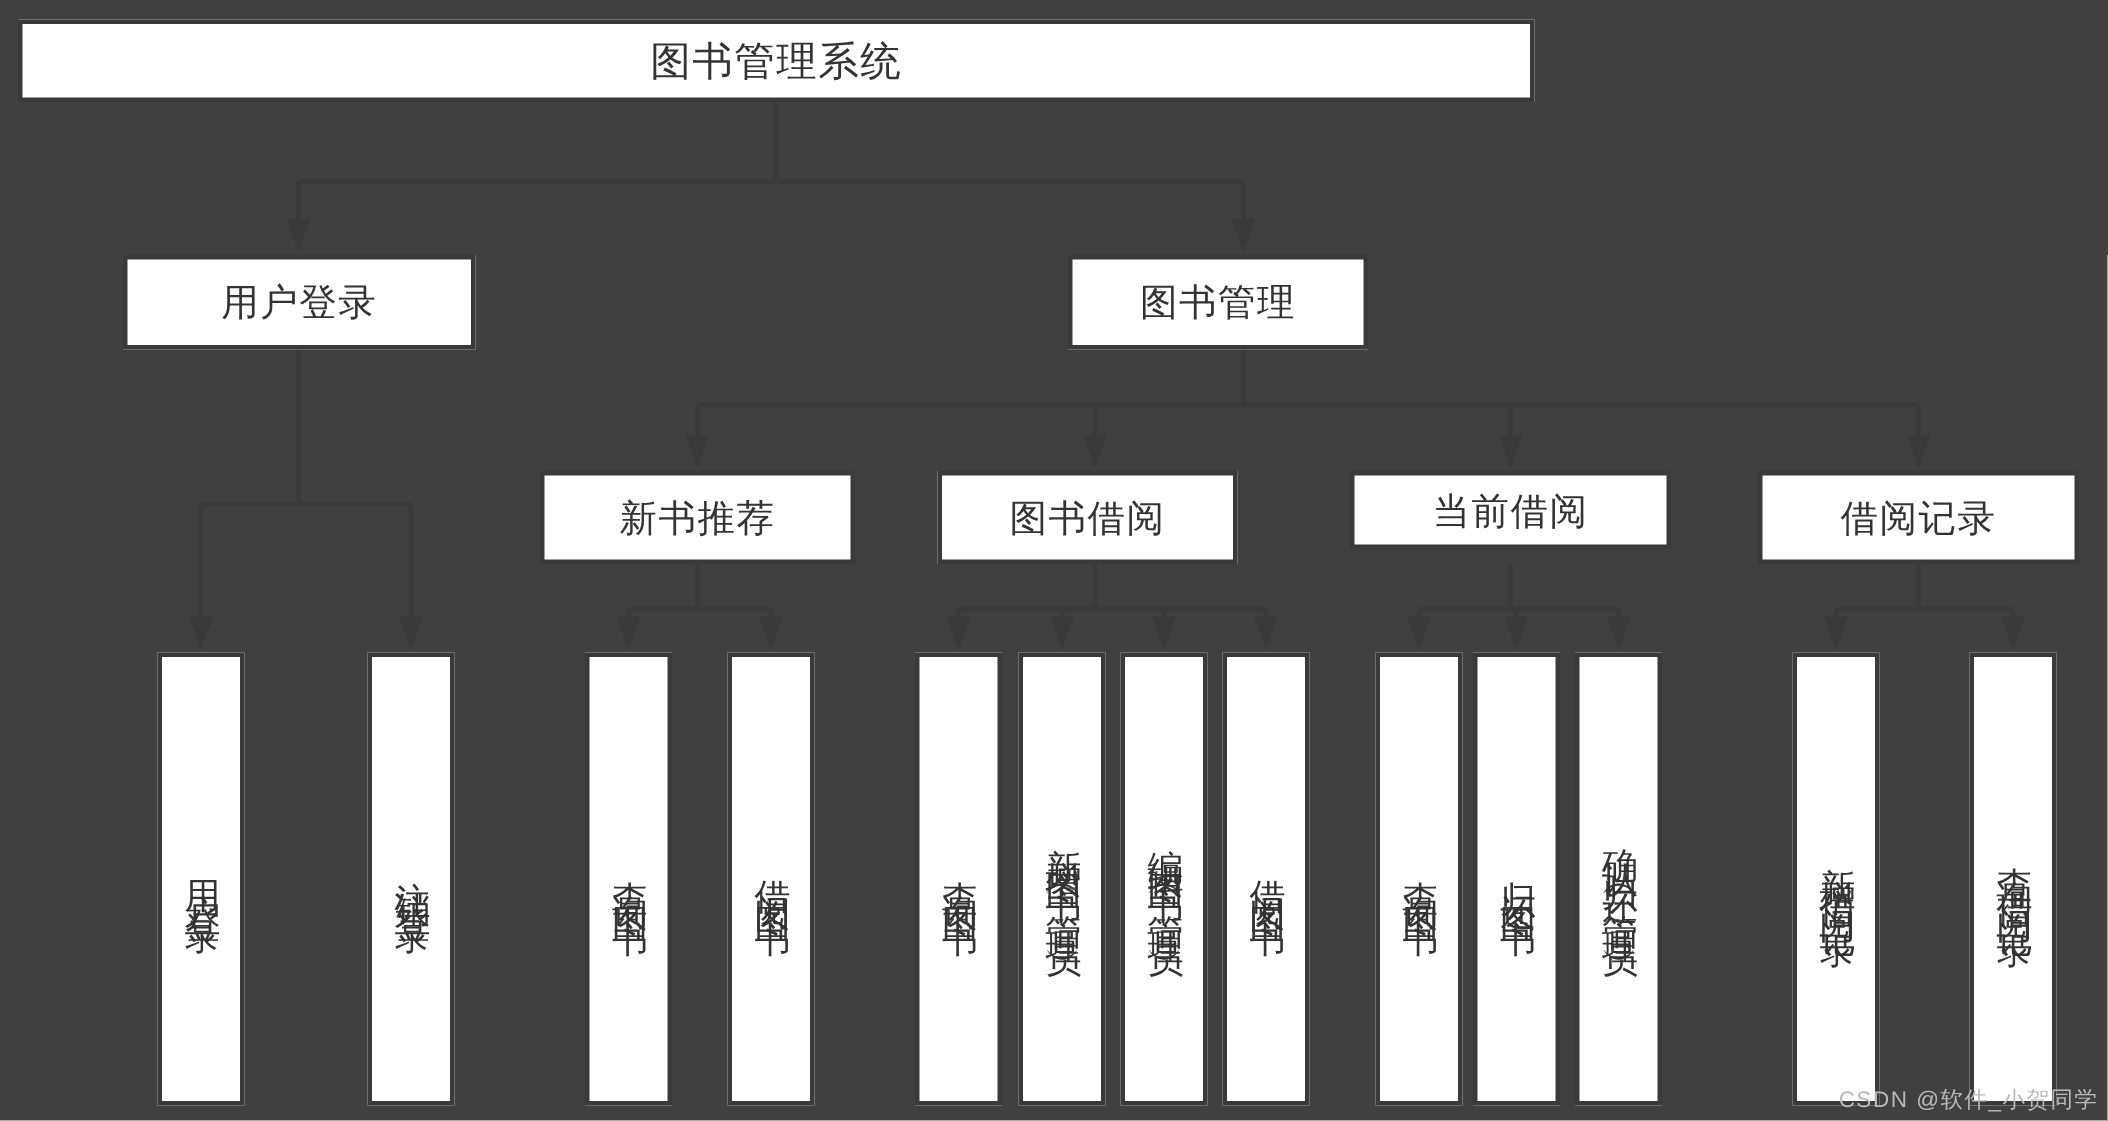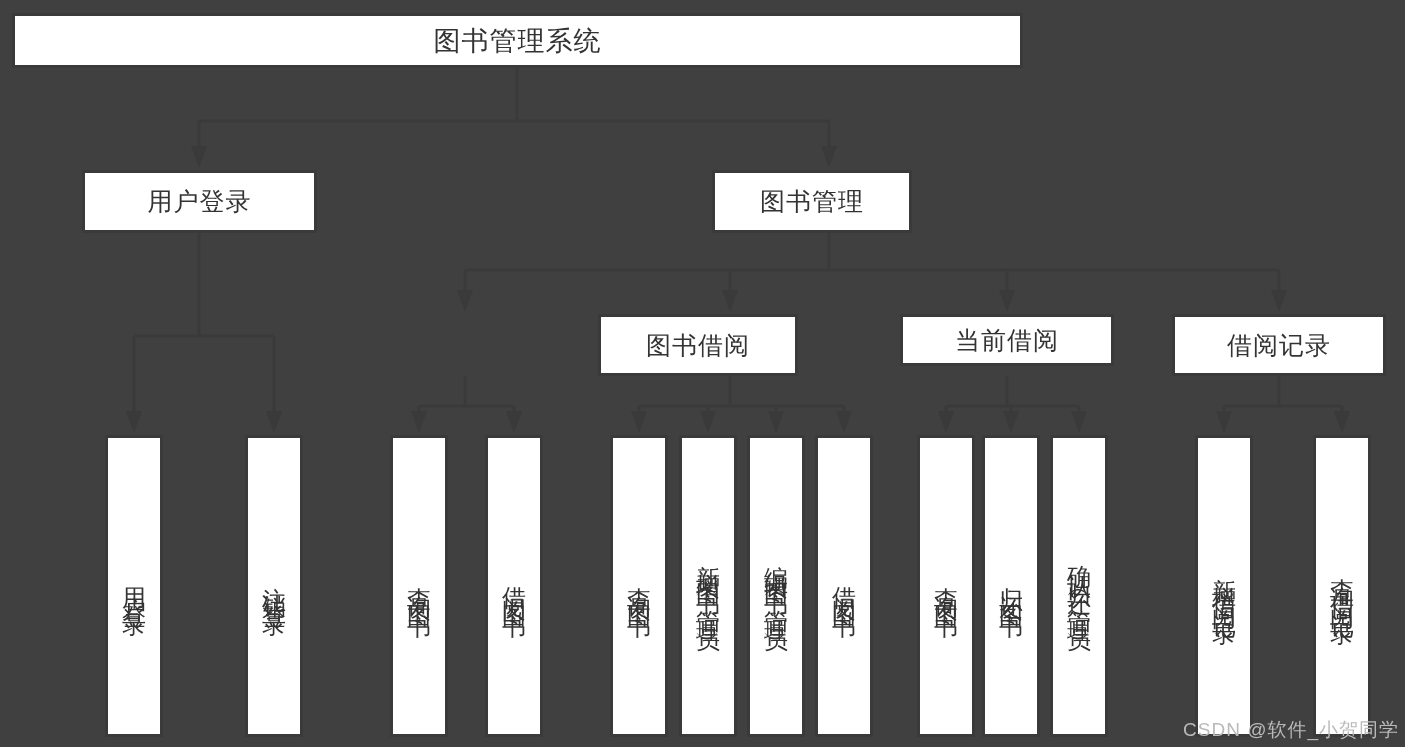--- a/index.html
+++ b/index.html
@@ -32,21 +32,21 @@
   .box-v {
     writing-mode: vertical-rl;
     text-orientation: mixed;
     font-size: 24px;
     letter-spacing: 9px;
     line-height: 1;
   }
   .watermark {
     position: absolute;
     right: 6px; bottom: 4px;
-    font-size: 19px;
+    font-size: 15px;
     color: #b9b9b9;
     letter-spacing: 1px;
     white-space: nowrap;
   }
 </style>
 </head>
 <body>
 
 <div class="stage">
 
@@ -88,21 +88,22 @@
       <polygon points="1216,411 1232,411 1224,433"></polygon>
       <polygon points="1334,411 1350,411 1342,433"></polygon>
     </g>
   </svg>
 
   <div class="box box-h box-root" style="left:12px; top:13px; width:1011px; height:55px">图书管理系统</div>
 
   <div class="box box-h" style="left:82px; top:170px; width:235px; height:63px">用户登录</div>
   <div class="box box-h" style="left:712px; top:170px; width:200px; height:63px">图书管理</div>
 
-  <div class="box box-h" style="left:598px; top:314px; width:200px; height:62px">图书借阅</div>
+  <div class="box box-h" style="left:360px; top:314px; width:210px; height:62px">新书推荐</div>
+  <div class="box box-h" style="left:625px; top:314px; width:200px; height:62px">图书借阅</div>
   <div class="box box-h" style="left:900px; top:314px; width:214px; height:52px">当前借阅</div>
   <div class="box box-h" style="left:1172px; top:314px; width:214px; height:62px">借阅记录</div>
 
   <div class="box box-v" style="left:105px; top:435px; width:58px; height:302px">用户登录</div>
   <div class="box box-v" style="left:245px; top:435px; width:58px; height:302px">注销登录</div>
 
   <div class="box box-v" style="left:390px; top:435px; width:58px; height:302px">查询图书</div>
   <div class="box box-v" style="left:485px; top:435px; width:58px; height:302px">借阅图书</div>
 
   <div class="box box-v" style="left:610px; top:435px; width:58px; height:302px">查询图书</div>

